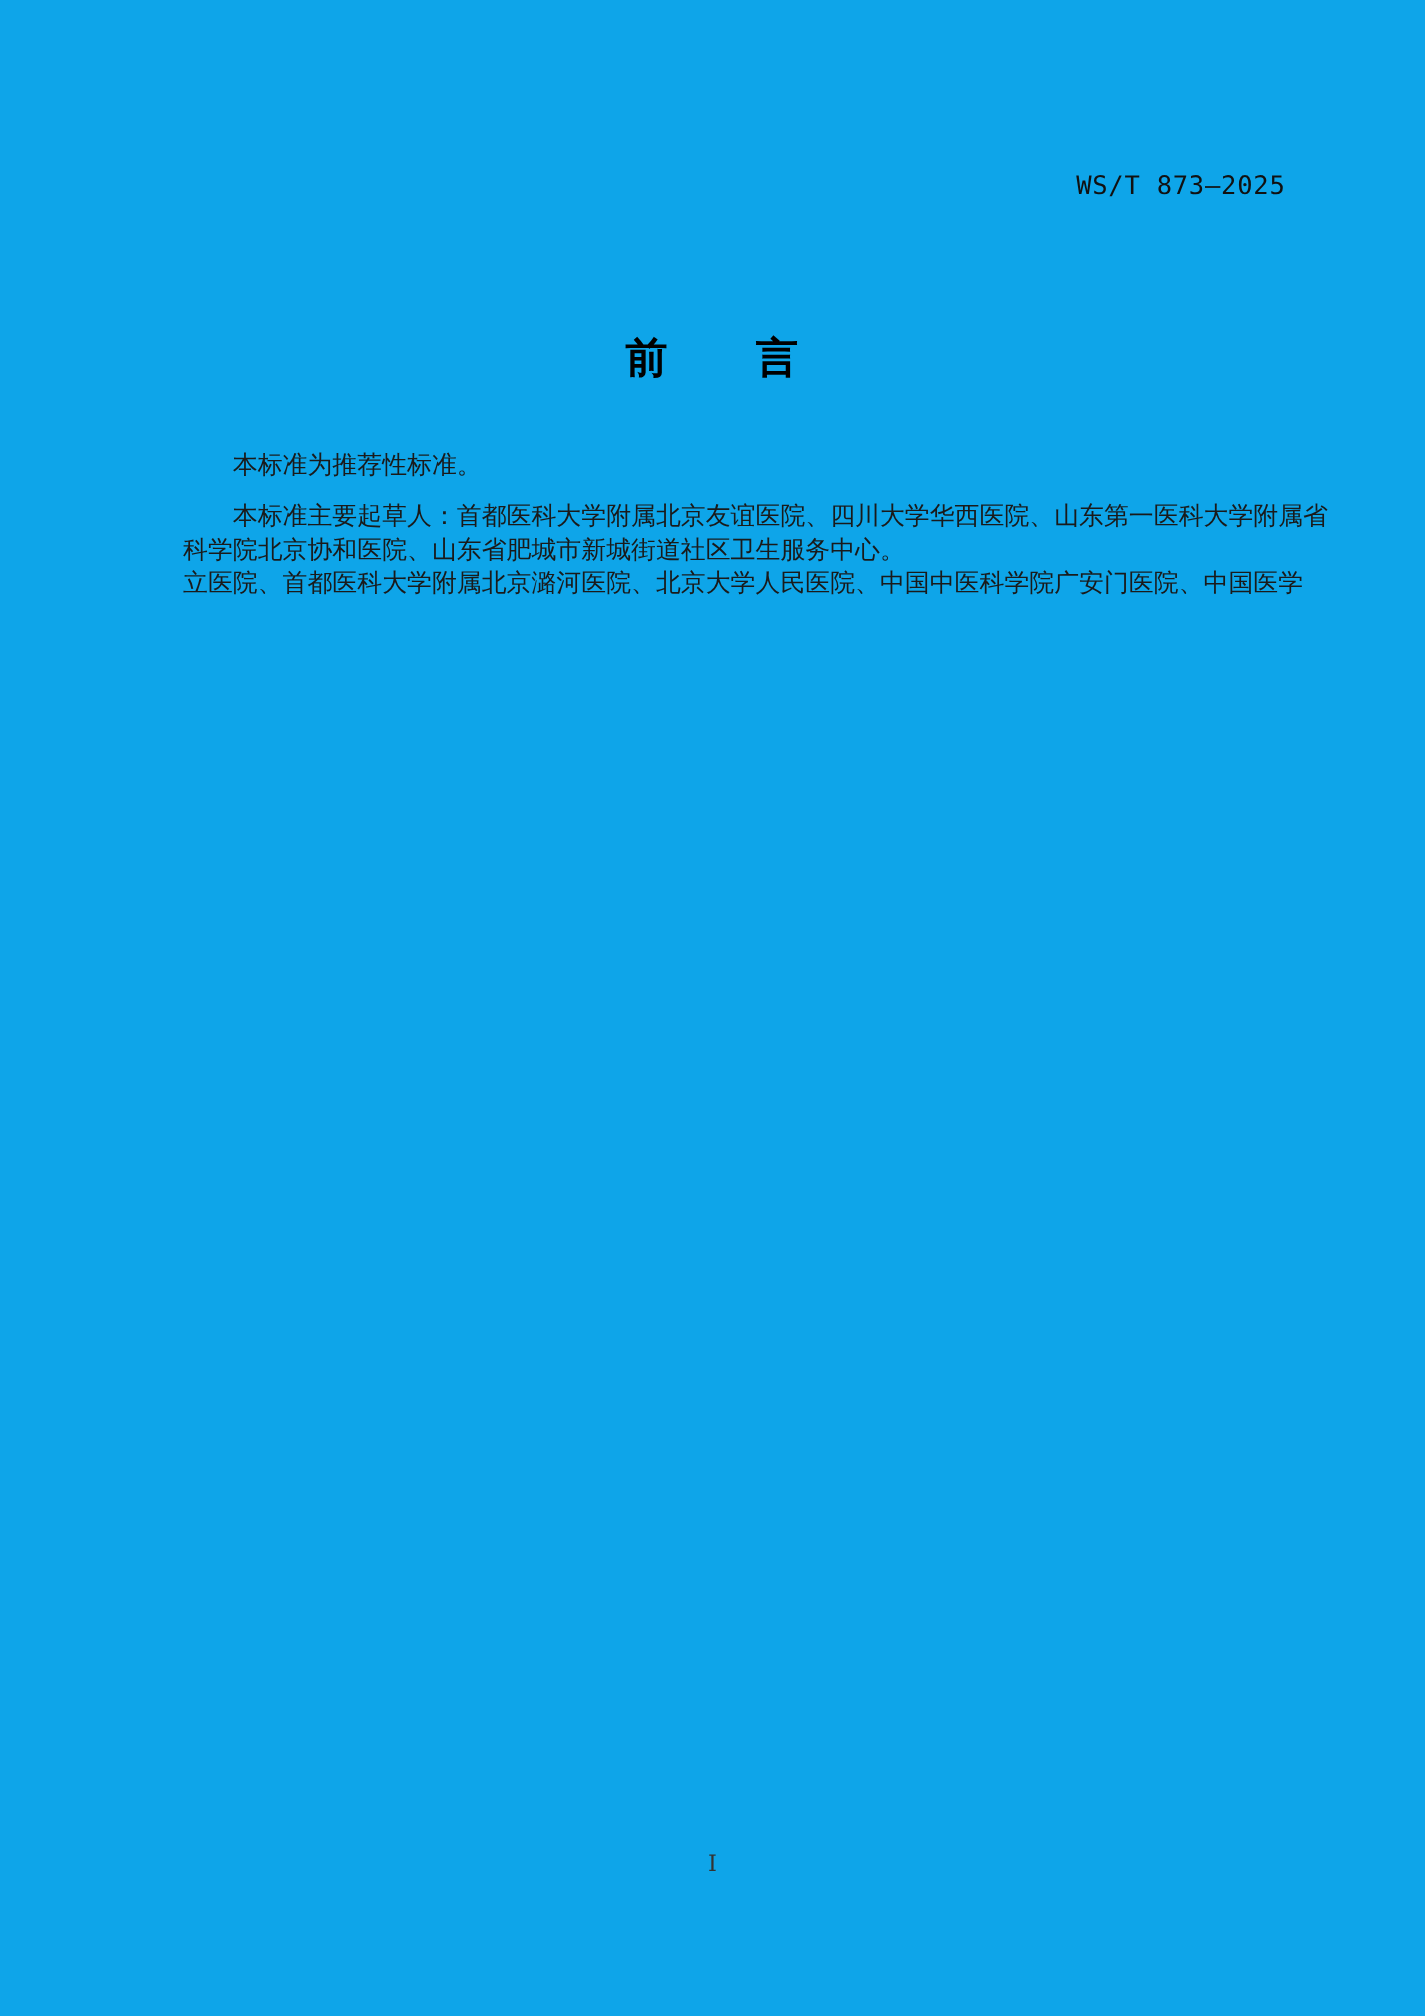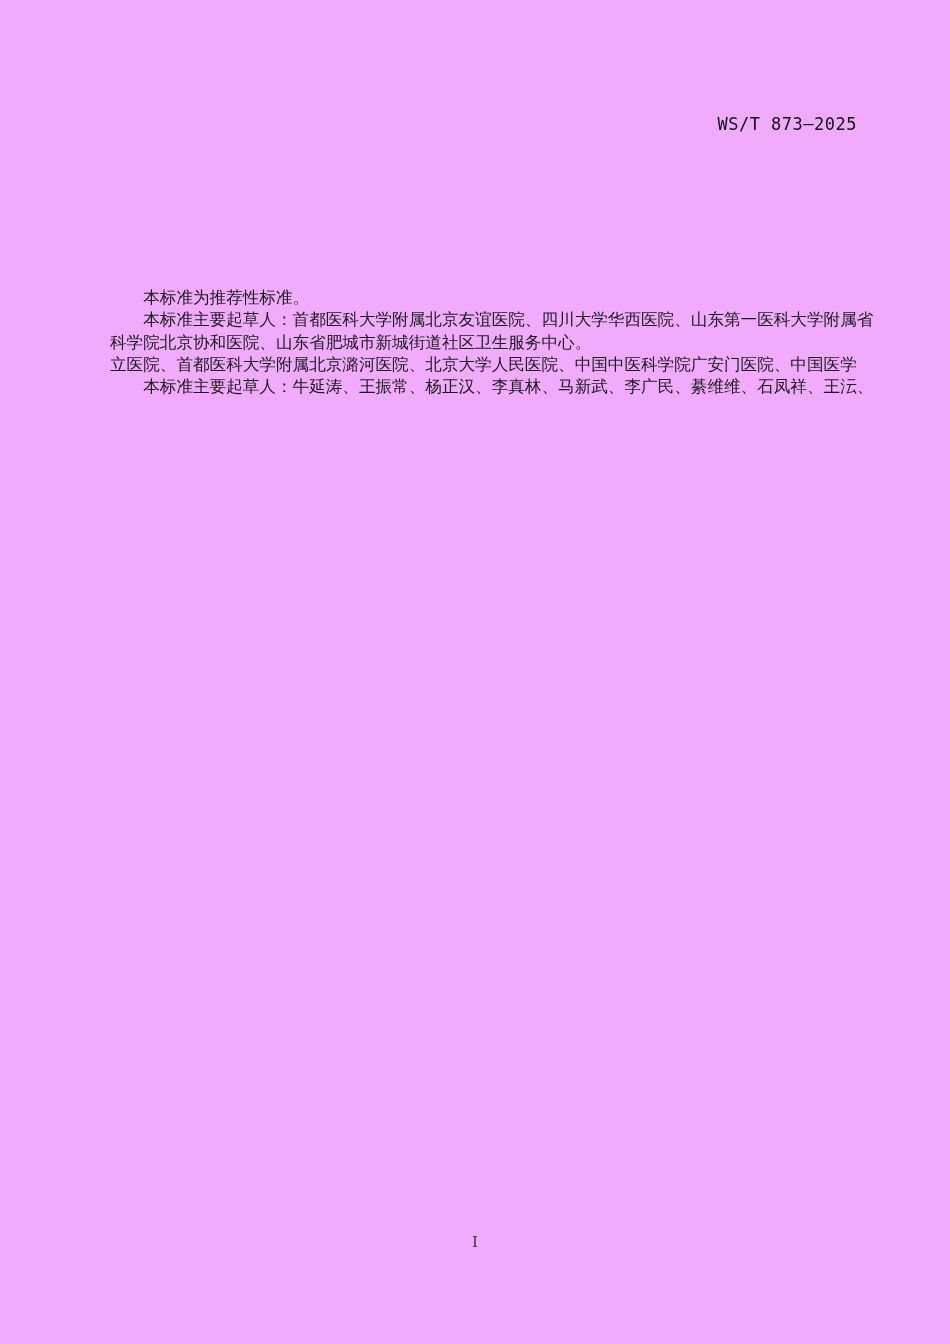--- a/index.html
+++ b/index.html
@@ -10,21 +10,21 @@
     width: 950px;
     height: 1344px;
     background: #ffffff;
     position: relative;
     overflow: hidden;
     font-family: "DejaVu Serif", serif;
   }
   .page {
     position: absolute;
     inset: 0;
-    background: #f0abfc;
+    background: #0ea5e9;
   }
   .header-standard-number {
     position: absolute;
     top: 114px;
     right: 93px;
     font-family: "DejaVu Sans Mono", monospace;
     font-size: 17px;
     letter-spacing: 0.5px;
     color: #111111;
     white-space: nowrap;
@@ -46,21 +46,21 @@
     position: absolute;
     top: 287px;
     left: 110px;
     width: 752px;
     font-family: "DejaVu Serif", serif;
     font-size: 16.6px;
     line-height: 22.3px;
     color: #1a1a1a;
   }
   .paragraph {
-    margin: 0;
+    margin: 12px;
     padding: 0;
   }
   .line {
     height: 22.3px;
     white-space: nowrap;
   }
   .line.indent {
     padding-left: 33.2px;
   }
   .page-number {
@@ -74,37 +74,37 @@
     color: #333333;
   }
 </style>
 </head>
 <body>
 
 <div class="page">
 
   <div class="header-standard-number">WS/T 873—2025</div>
 
+  <h1 class="foreword-title">前　　言</h1>
 
   <div class="content">
 
     <div class="paragraph">
       <div class="line indent">本标准为推荐性标准。</div>
     </div>
 
     <div class="paragraph">
     </div>
 
     <div class="paragraph">
       <div class="line indent">本标准主要起草人：首都医科大学附属北京友谊医院、四川大学华西医院、山东第一医科大学附属省</div>
       <div class="line">科学院北京协和医院、山东省肥城市新城街道社区卫生服务中心。</div>
       <div class="line">立医院、首都医科大学附属北京潞河医院、北京大学人民医院、中国中医科学院广安门医院、中国医学</div>
     </div>
 
     <div class="paragraph">
-      <div class="line indent">本标准主要起草人：牛延涛、王振常、杨正汉、李真林、马新武、李广民、綦维维、石凤祥、王沄、</div>
     </div>
 
   </div>
 
   <div class="page-number">I</div>
 
 </div>
 
 </body></html>

